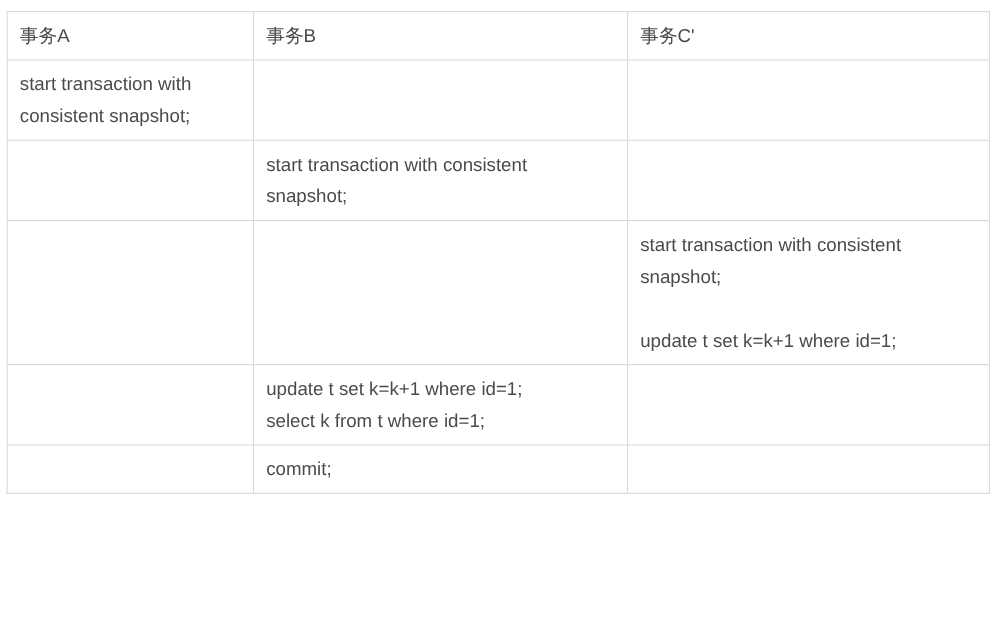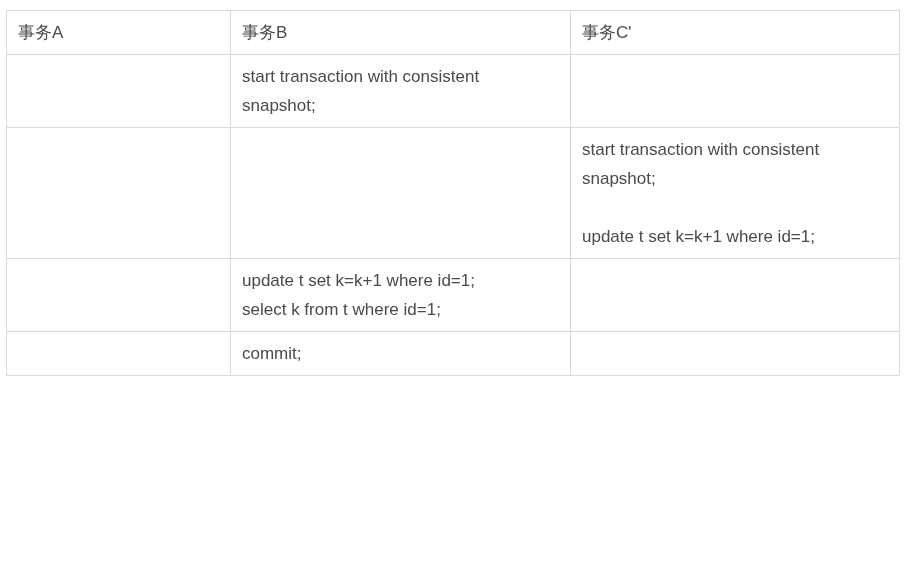--- a/index.html
+++ b/index.html
@@ -53,20 +53,26 @@
     </colgroup>
     <thead>
       <tr>
         <th>事务A</th>
         <th>事务B</th>
         <th>事务C'</th>
       </tr>
     </thead>
     <tbody>
       <tr>
+        <td>start transaction with
+consistent snapshot;</td>
+        <td></td>
+        <td></td>
+      </tr>
+      <tr>
         <td></td>
         <td>start transaction with consistent
 snapshot;</td>
         <td></td>
       </tr>
       <tr>
         <td></td>
         <td></td>
         <td>start transaction with consistent
 snapshot;

